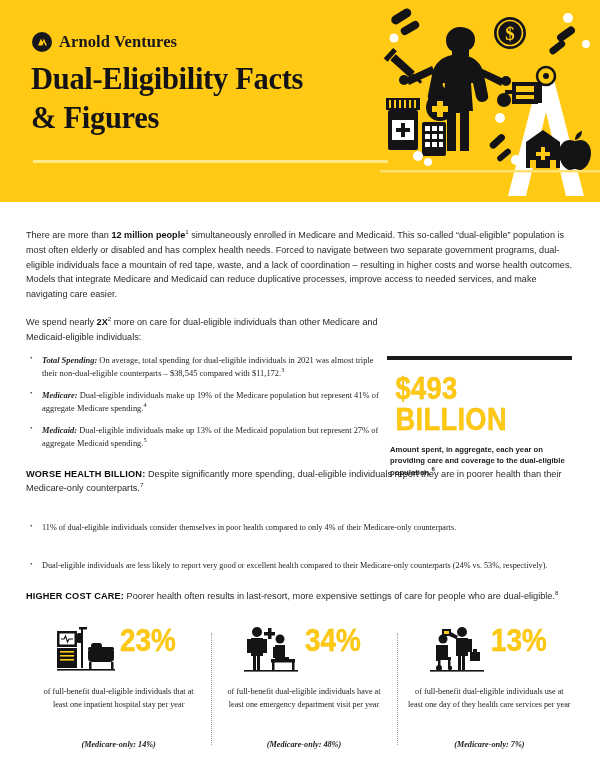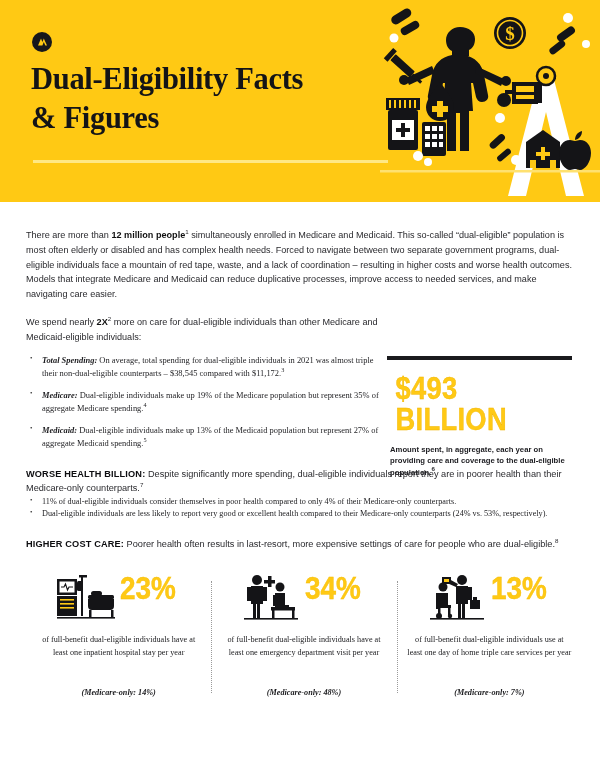--- a/index.html
+++ b/index.html
@@ -97,21 +97,21 @@
   }
 
   
   .sect { margin-top: 16px; width: 552px; }
   .sect-head {
     font-size: 9.2px; line-height: 1.6; color: #2a2a2e;
   }
   .sect-head b { font-weight: bold; color: #0d0d10; letter-spacing: .15px; }
 
   .sub-bullet {
-    position: relative; padding-left: 16px; margin-top: 0;
+    position: relative; padding-left: 16px; margin-top: 26px;
     font-family: "Liberation Serif", serif;
     font-size: 8.2px; line-height: 1.5; color: #1d1d20;
     width: 550px;
   }
   .sub-bullet:before {
     content: "•"; position: absolute; left: 4px; top: -1px;
     font-size: 7px; color: #333;
   }
 
   
@@ -271,20 +271,21 @@
         <circle cx="136" cy="160" r="5" fill="#fff"></circle>
       </svg>
     </div>
 
     <div class="logo-row">
       <span class="logo-badge">
         <svg width="13" height="13" viewBox="0 0 13 13">
           <path d="M2 9.5 L5 2.5 L6.4 6 L7.8 2.5 L11 9.5 L9.3 9.5 L7.8 6 L6.4 9.5 Z" fill="#FFC914"></path>
         </svg>
       </span>
+      <span class="logo-text">Arnold Ventures</span>
     </div>
 
     <div class="headline">
       <div>Dual-Eligibility Facts</div>
       <div>&amp; Figures</div>
     </div>
 
     <div class="head-rule"></div>
   </div>
 
@@ -292,21 +293,21 @@
 
     <p class="para"><span>There are more than </span><b>12 million people</b><sup>1</sup><span> simultaneously enrolled in Medicare and Medicaid. This so-called “dual-eligible” population is most often elderly or disabled and has complex health needs. Forced to navigate between two separate government programs, dual-eligible individuals face a mountain of red tape, waste, and a lack of coordination – resulting in higher costs and worse health outcomes. Models that integrate Medicare and Medicaid can reduce duplicative processes, improve access to needed services, and make navigating care easier.</span></p>
 
     <p class="lead2"><span>We spend nearly </span><b>2X</b><sup>2</sup><span> more on care for dual-eligible individuals than other Medicare and Medicaid-eligible individuals:</span></p>
 
     <div class="cols">
 
       <div class="bullets">
         <div class="bullet"><i>Total Spending:</i><span> On average, total spending for dual-eligible individuals in 2021 was almost triple their non-dual-eligible counterparts – $38,545 compared with $11,172.</span><sup>3</sup></div>
 
-        <div class="bullet"><i>Medicare:</i><span> Dual-eligible individuals make up 19% of the Medicare population but represent 35% of aggregate Medicare spending.</span><sup>4</sup></div>
+        <div class="bullet"><i>Medicare:</i><span> Dual-eligible individuals make up 19% of the Medicare population but represent 41% of aggregate Medicare spending.</span><sup>4</sup></div>
 
         <div class="bullet"><i>Medicaid:</i><span> Dual-eligible individuals make up 13% of the Medicaid population but represent 27% of aggregate Medicaid spending.</span><sup>5</sup></div>
       </div>
 
       <div class="callout">
         <div class="callout-rule"></div>
         <div class="callout-big">$493 BILLION</div>
         <div class="callout-sub"><span>Amount spent, in aggregate, each year on providing care and coverage to the dual-eligible population.</span><sup>6</sup></div>
       </div>
     </div>
@@ -344,21 +345,21 @@
               <rect x="33" y="22" width="26" height="4" rx="1.5" fill="#141417"></rect>
               <path d="M33 26 h26 v7 a4 4 0 0 1-4 4 h-18 a4 4 0 0 1-4-4 z" fill="#141417"></path>
               <rect x="36" y="18" width="11" height="5" rx="2.5" fill="#141417"></rect>
               <rect x="34" y="37" width="2.5" height="7" fill="#141417"></rect>
               <rect x="56" y="37" width="2.5" height="7" fill="#141417"></rect>
               <rect x="2" y="44" width="58" height="1.6" fill="#141417"></rect>
             </svg>
           </span>
           <span class="stat-num">23%</span>
         </div>
-        <div class="stat-desc">of full-benefit dual-eligible individuals have at least one inpatient hospital stay per year</div>
+        <div class="stat-desc">of full-benefit dual-eligible individuals that at least one inpatient hospital stay per year</div>
         <div class="stat-note">(Medicare-only: 14%)</div>
       </div>
 
       <div class="stat">
         <div class="stat-top">
           <span class="stat-icon">
             <svg width="62" height="50" viewBox="0 0 62 50">
 
               <g fill="#141417">
                 <circle cx="17" cy="7" r="5"></circle>
@@ -419,19 +420,19 @@
               <rect x="16" y="4" width="9" height="7" fill="#141417"></rect>
               <rect x="18" y="6" width="5" height="3" fill="#FFC914"></rect>
 
               <rect x="44" y="27" width="10" height="9" fill="#141417"></rect>
               <rect x="47" y="24" width="4" height="3" fill="#141417"></rect>
               <rect x="4" y="45" width="54" height="1.6" fill="#141417"></rect>
             </svg>
           </span>
           <span class="stat-num">13%</span>
         </div>
-        <div class="stat-desc">of full-benefit dual-eligible individuals use at least one day of home triple care services per year</div>
+        <div class="stat-desc">of full-benefit dual-eligible individuals use at least one day of they health care services per year</div>
         <div class="stat-note">(Medicare-only: 7%)</div>
       </div>
 
     </div>
   </div>
 </div>
 
 </body></html>

